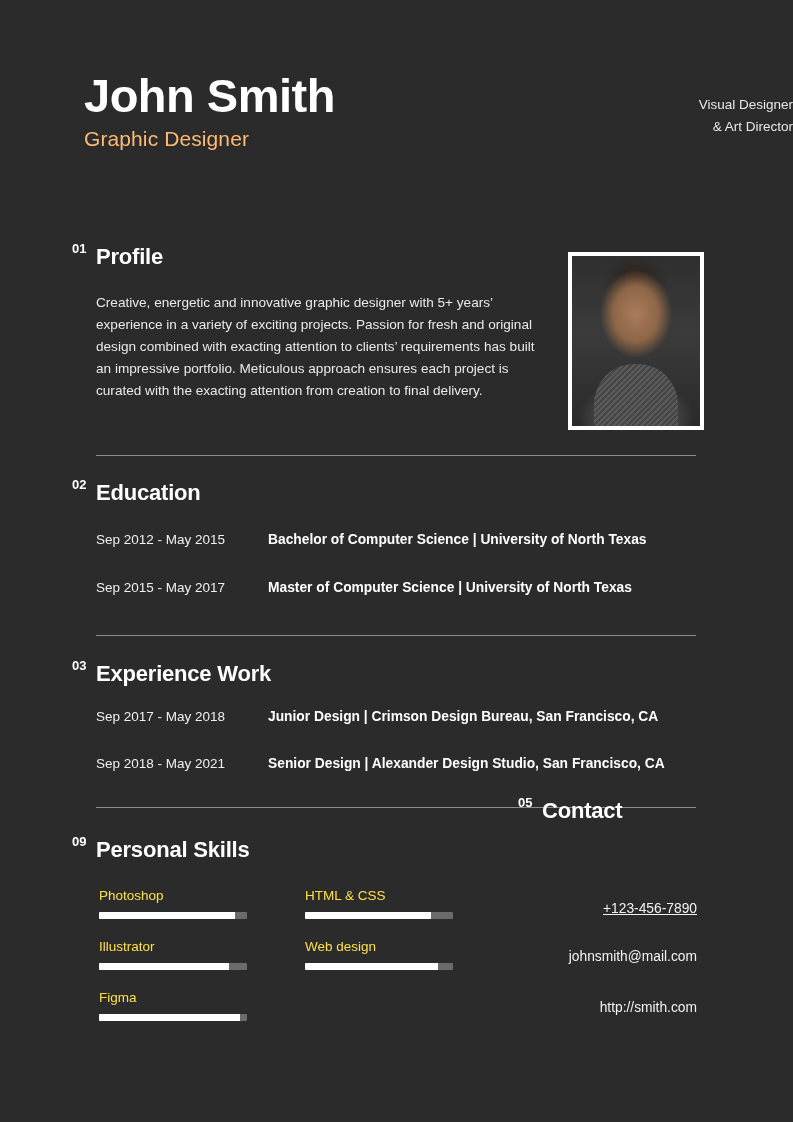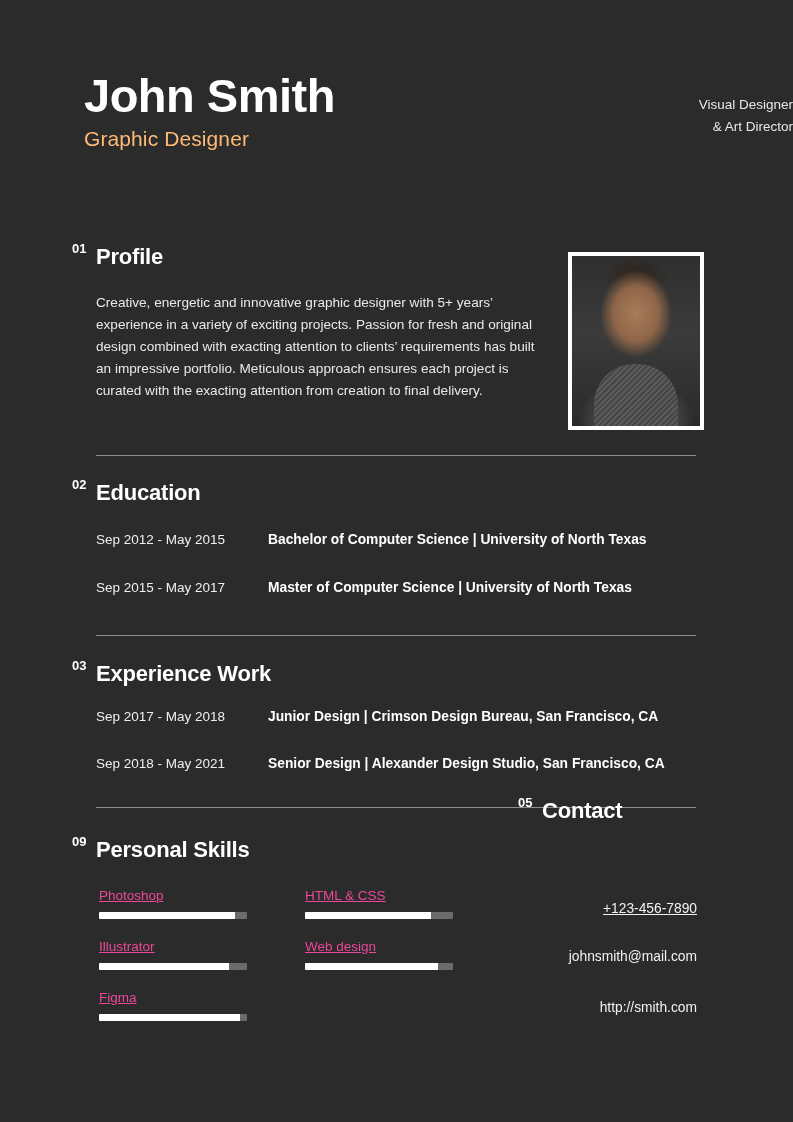--- a/index.html
+++ b/index.html
@@ -142,23 +142,22 @@
     white-space: nowrap;
   }
 
   
   .skill {
     position: absolute;
     width: 148px;
   }
   .skill .label {
     font-size: 13.5px;
-    color: #ec4899;
+    color: #fde047;
     margin-bottom: 9px;
-    text-decoration: underline;
   }
   .bar-bg {
     height: 7px;
     background: #6b6b6b;
     border-radius: 1px;
     width: 100%;
     position: relative;
     overflow: hidden;
   }
   .bar-fill {

